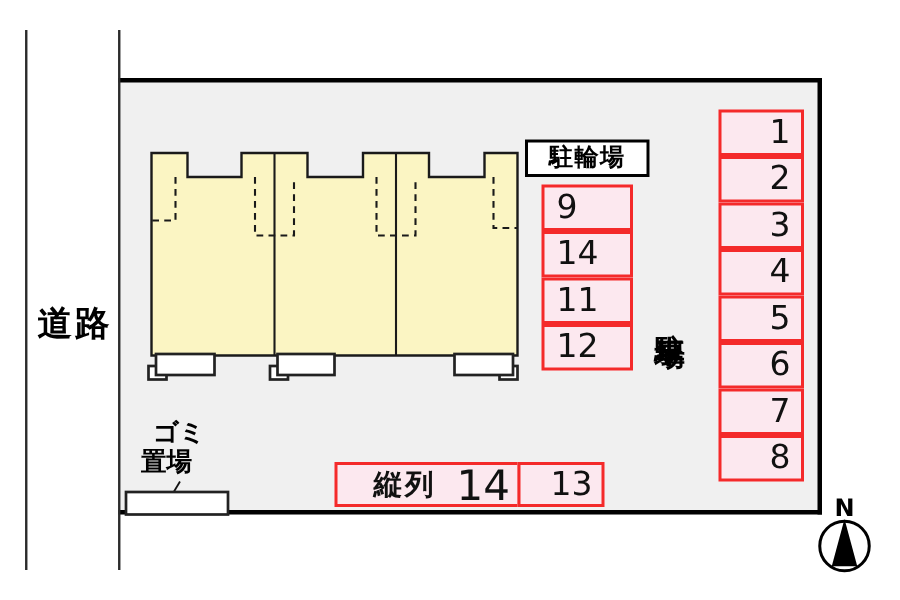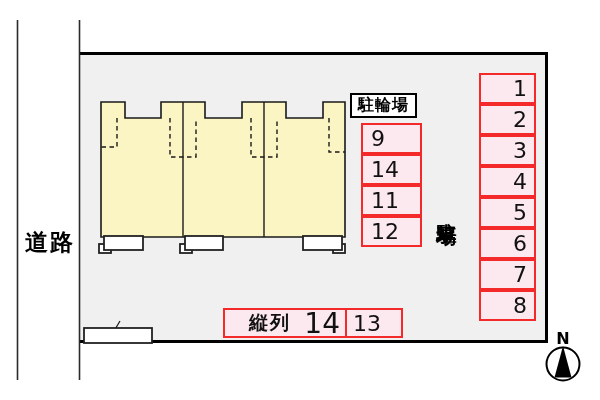--- a/index.html
+++ b/index.html
@@ -23,40 +23,40 @@
   .needle{fill:#000;stroke:none;}
   .ntext{font:bold 16px "DejaVu Sans",sans-serif;fill:#000;}
   .cell{
     position:absolute;box-sizing:border-box;
     background:var(--space_fill,#fce8ef);border:2px solid var(--space_border,#f42a2a);
     display:flex;align-items:center;font-size:22px;color:#111;
   }
   .bike{left:361px;width:61px;height:31px;padding-left:8px;}
   .pright{left:479px;width:57px;height:31px;justify-content:flex-end;padding-right:7px;}
   .label-box{
-    position:absolute;left:350px;top:93px;width:67px;height:25px;box-sizing:border-box;
+    position:absolute;left:350px;top:93px;width:83px;height:25px;box-sizing:border-box;
     background:#fff;border:2px solid #000;display:flex;align-items:center;justify-content:center;
     font-size:16px;font-weight:600;letter-spacing:1px;
   }
-  .road-label{position:absolute;left:25px;top:200px;font-size:23px;font-weight:600;letter-spacing:2px;margin-top:27px;}
+  .road-label{position:absolute;left:25px;top:200px;font-size:23px;font-weight:600;letter-spacing:2px;}
   .parking-label{
     position:absolute;left:434px;top:206px;writing-mode:vertical-rl;text-orientation:upright;
     font-size:20px;font-weight:600;letter-spacing:2px;
   }
   .tandem{
     position:absolute;left:223px;top:308px;width:124px;height:30px;box-sizing:border-box;
     background:var(--space_fill,#fce8ef);border:2px solid var(--space_border,#f42a2a);
     display:flex;align-items:center;color:#111;
   }
   .tandem .tl{margin-left:24px;font-size:19px;font-weight:600;letter-spacing:2px;}
   .tandem .tn{margin-left:auto;margin-right:5px;font-size:28px;}
   .cell13{
     position:absolute;left:345px;top:308px;width:58px;height:30px;box-sizing:border-box;
     background:var(--space_fill,#fce8ef);border:2px solid var(--space_border,#f42a2a);
-    display:flex;align-items:center;padding-left:6px;font-size:22px;color:#111;
+    display:flex;align-items:center;padding-left:20px;font-size:22px;color:#111;
   }
   .garbage-label{position:absolute;left:94px;top:280px;font-size:17px;font-weight:600;line-height:1.12;}
   .garbage-label .l1{margin-left:8px;}
 </style>
 </head>
 <body>
 
 <div class="canvas">
 
   <div class="site"></div>
@@ -109,14 +109,18 @@
   <div class="cell pright" style="top:228px">6</div>
   <div class="cell pright" style="top:259px">7</div>
   <div class="cell pright" style="top:290px">8</div>
 
   <div class="tandem">
     <span class="tl">縦列</span>
     <span class="tn">14</span>
   </div>
   <div class="cell13">13</div>
 
+  <div class="garbage-label">
+    <div class="l1">ゴミ</div>
+    <div class="l2">置場</div>
+  </div>
 
 </div>
 
 </body></html>

